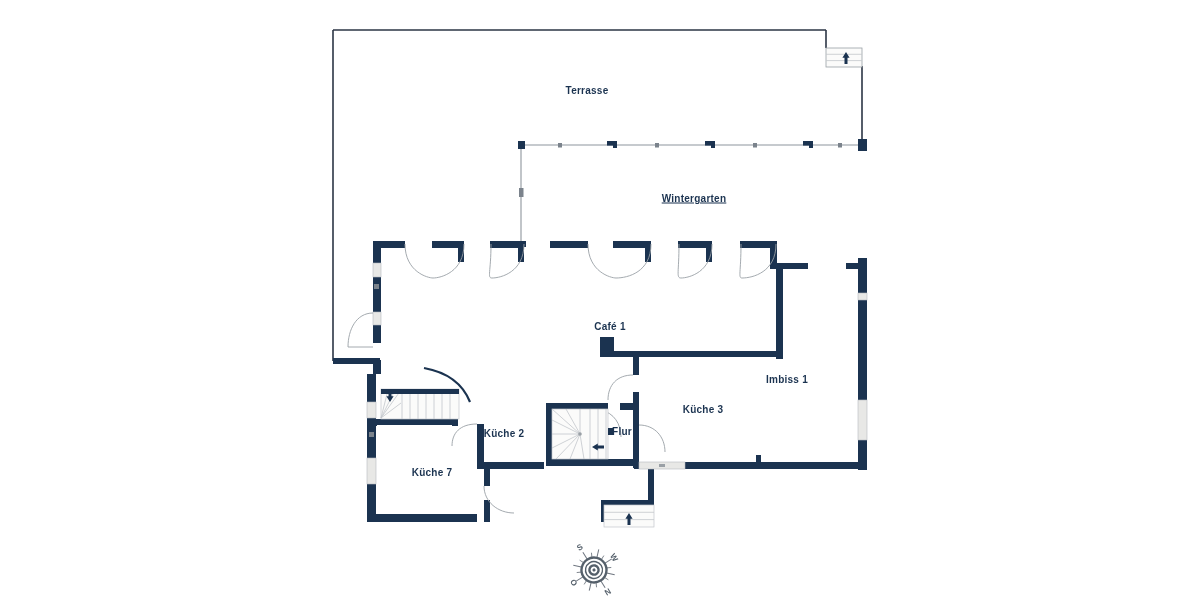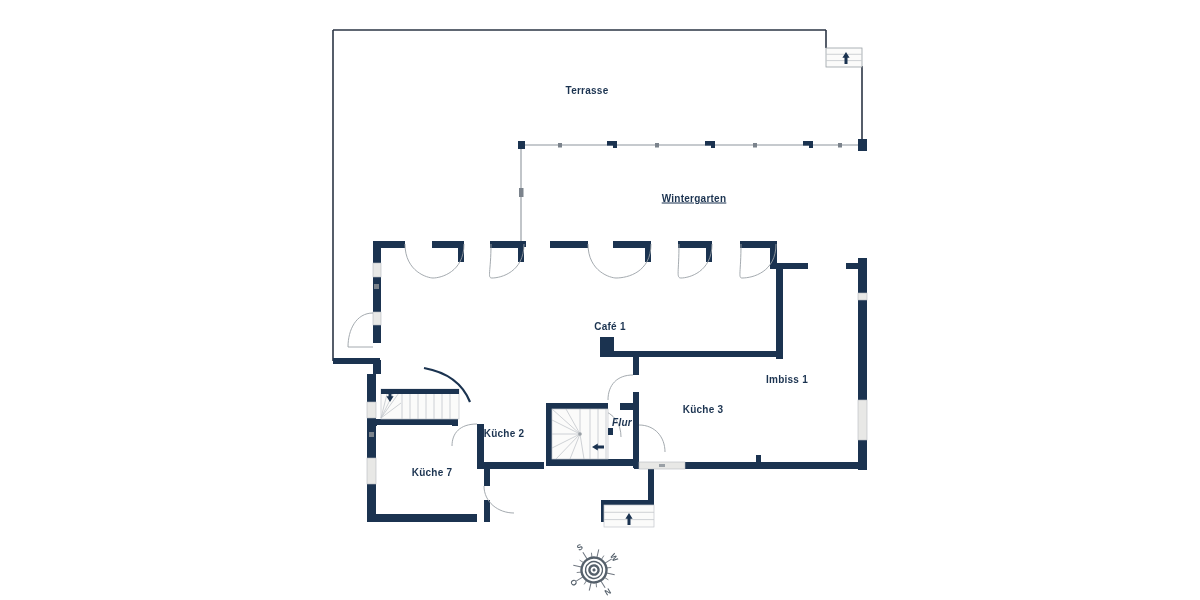--- a/index.html
+++ b/index.html
@@ -301,16 +301,16 @@
     </g>
 
   </svg>
 
   <div class="room-label" style="left:587px;top:90px;">Terrasse</div>
   <div class="room-label" style="left:694px;top:198px;text-decoration:underline;">Wintergarten</div>
   <div class="room-label" style="left:566px;top:326px;margin-left:44px;">Café 1</div>
   <div class="room-label" style="left:787px;top:379px;">Imbiss 1</div>
   <div class="room-label" style="left:703px;top:409px;">Küche 3</div>
   <div class="room-label" style="left:504px;top:433px;">Küche 2</div>
-  <div class="room-label" style="left:622px;top:422px;font-style:italic;">Flur</div>
+  <div class="room-label" style="left:622px;top:431px;">Flur</div>
   <div class="room-label" style="left:432px;top:472px;">Küche 7</div>
 
 </div>
 
 </body></html>

